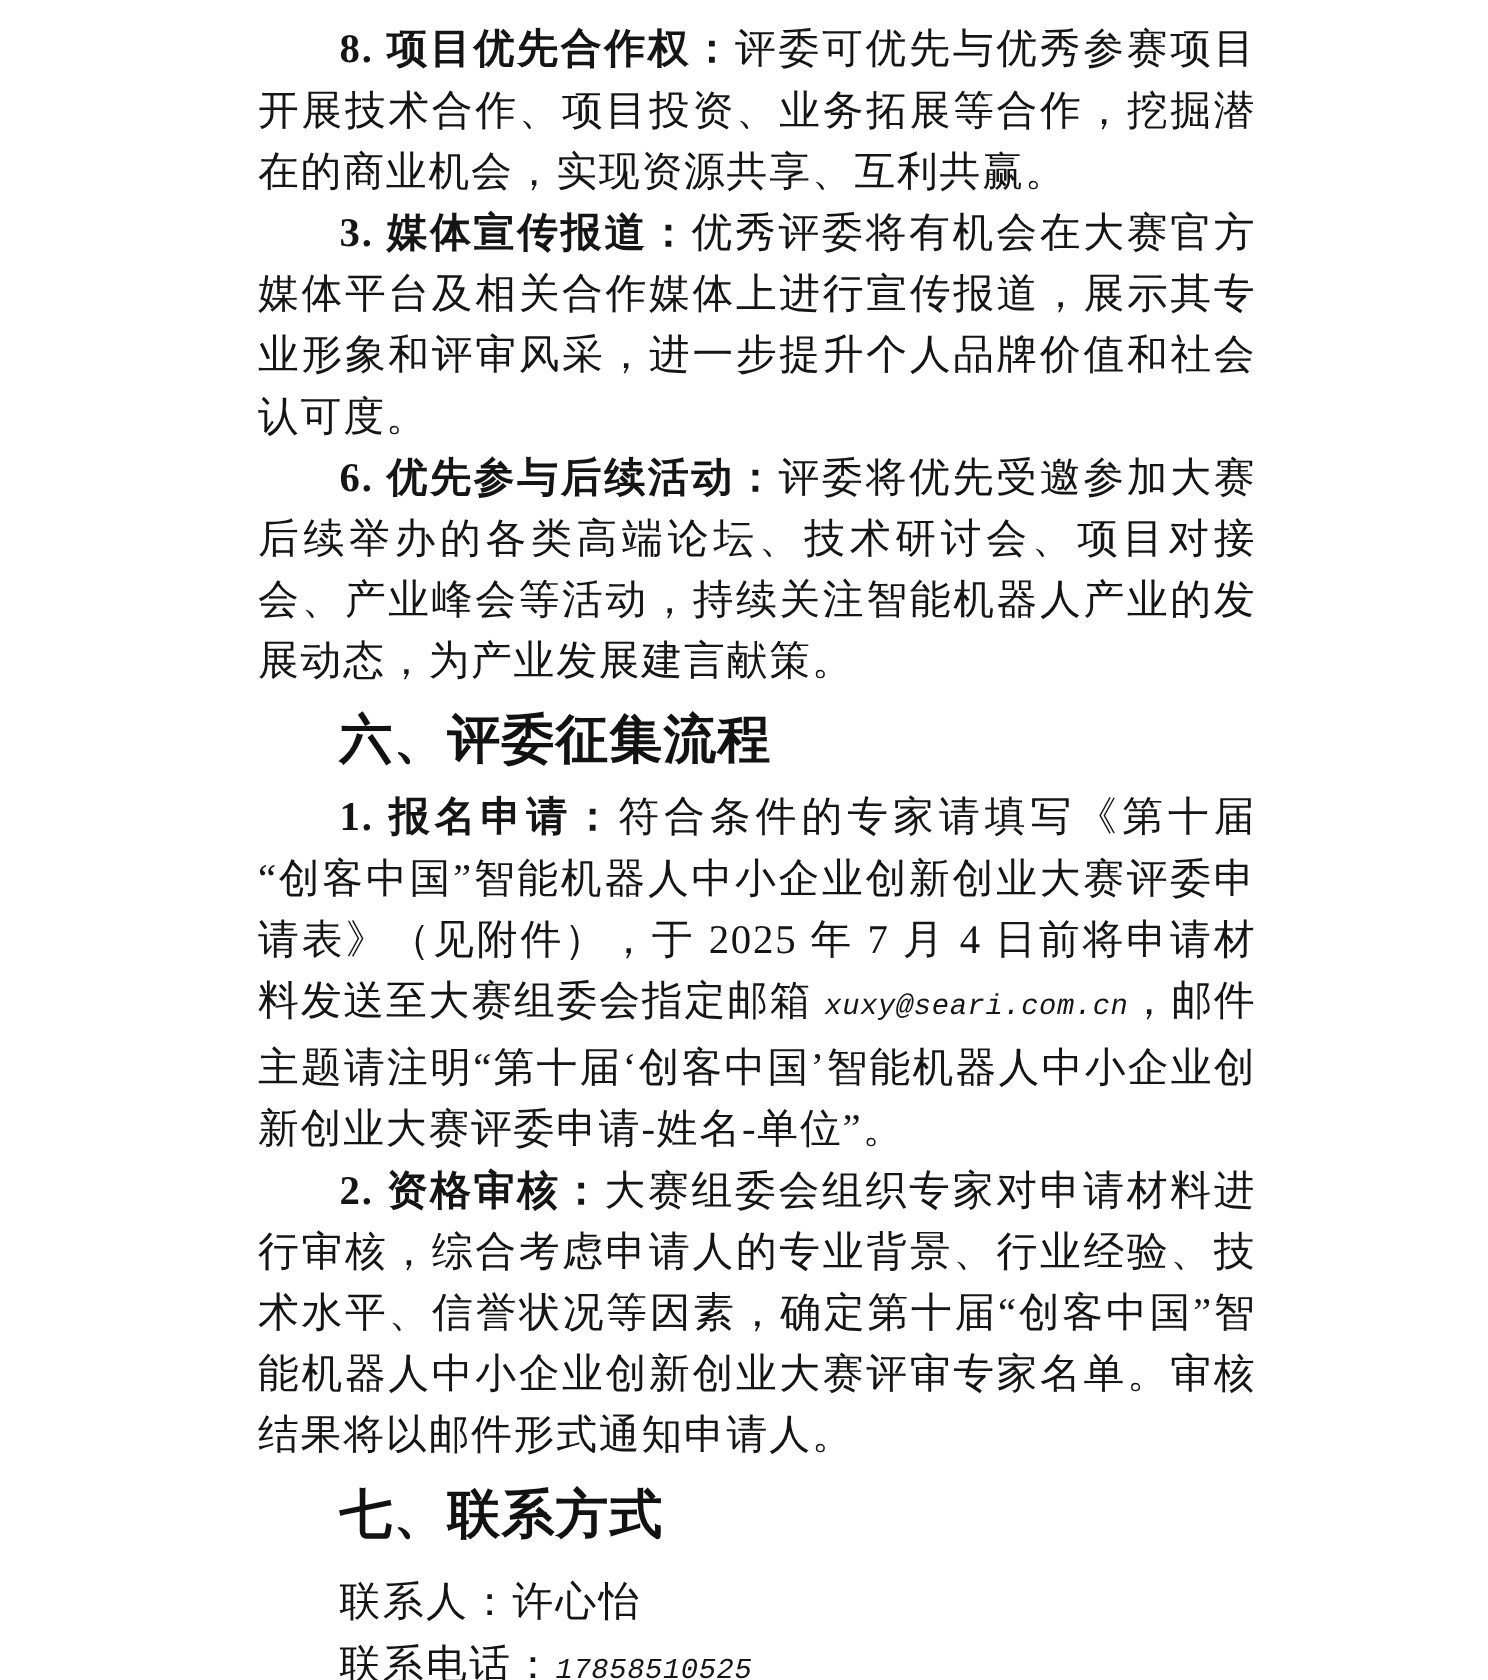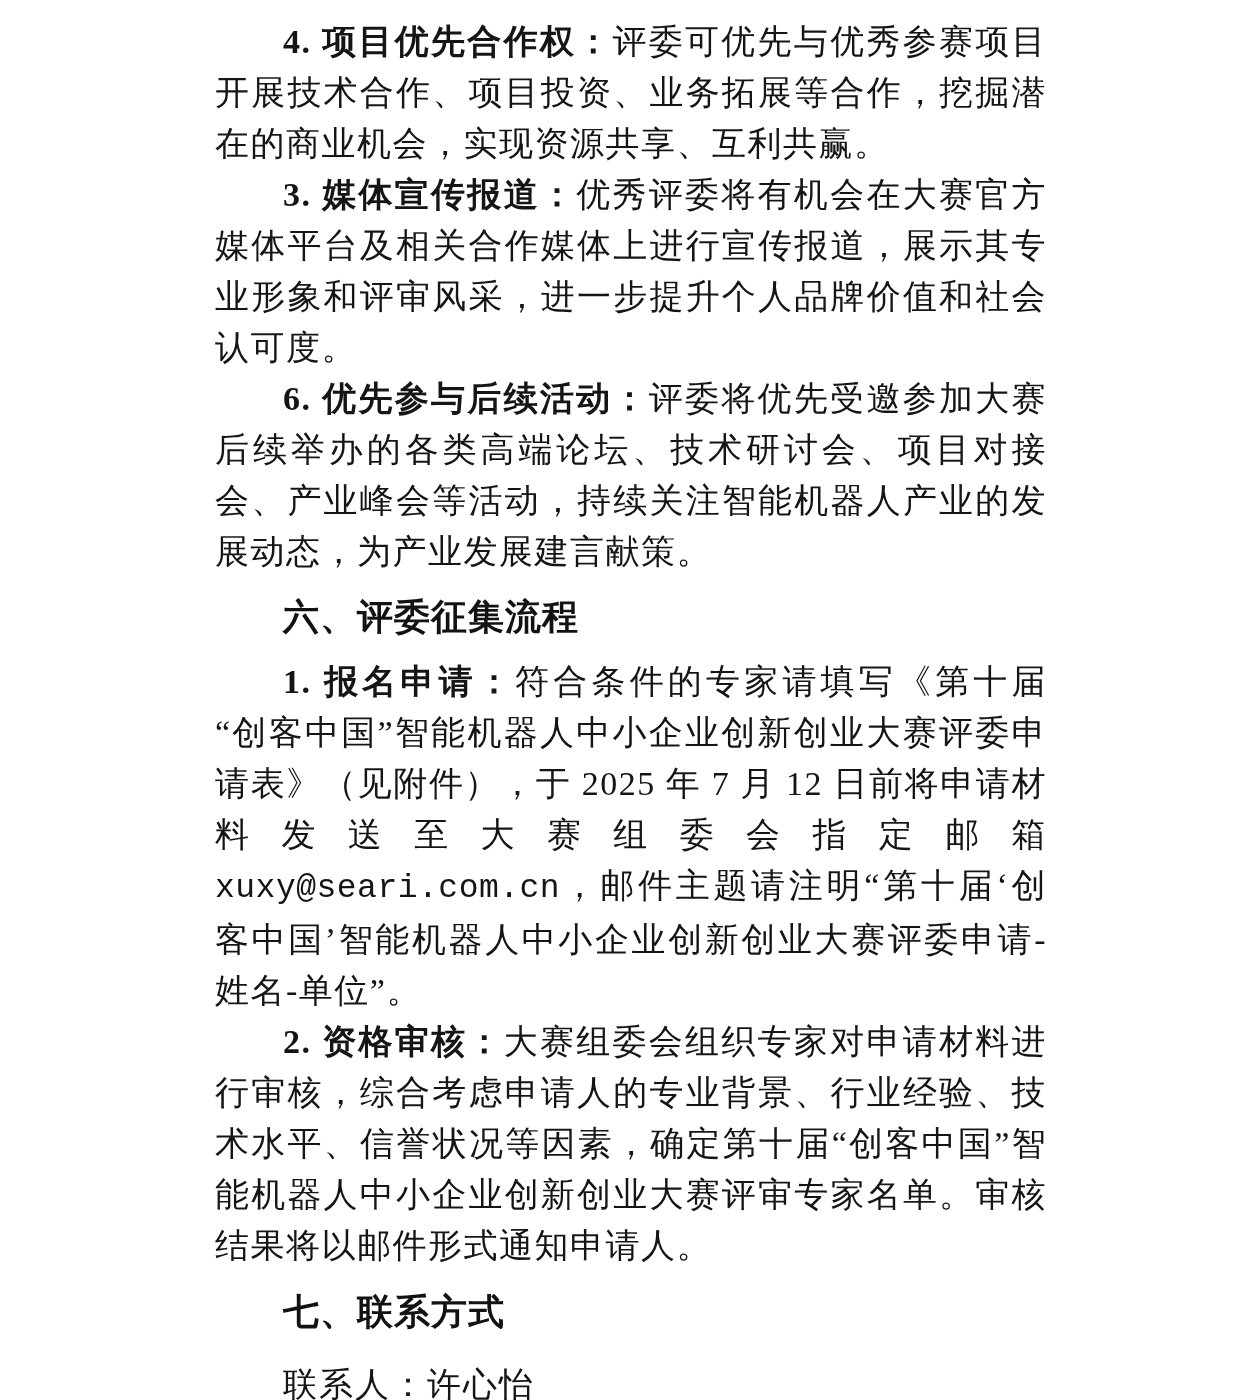--- a/index.html
+++ b/index.html
@@ -33,61 +33,62 @@
     font-weight: bold;
   }
   .bold-run {
     font-weight: normal;
   }
   .heading {
     margin: 15px 0 14px 0;
     text-indent: 68px;
     font-family: "Liberation Sans", "DejaVu Sans", sans-serif;
     font-weight: bold;
-    font-size: 36px;
+    font-size: 44px;
     line-height: 50px;
     letter-spacing: 1px;
     color: #121212;
   }
   .heading-contact {
     margin: 16px 0 22px 0;
   }
   .contact-line {
     margin: 0;
     text-indent: 68px;
     line-height: 52px;
     letter-spacing: 2px;
   }
   .latin {
     font-family: "Liberation Mono", "DejaVu Sans Mono", monospace;
-    font-size: 33px;
+    font-size: 24px;
     letter-spacing: 0.5px;
+    font-style: italic;
   }
 </style>
 </head>
 <body>
 
 <div class="page">
 
   <p class="para">
-    <span class="lead">4. 项目优先合作权：</span><span>评委可优先与优秀参赛项目开展技术合作、项目投资、业务拓展等合作，挖掘潜在的商业机会，实现资源共享、互利共赢。</span>
+    <span class="lead">8. 项目优先合作权：</span><span>评委可优先与优秀参赛项目开展技术合作、项目投资、业务拓展等合作，挖掘潜在的商业机会，实现资源共享、互利共赢。</span>
   </p>
 
   <p class="para">
     <span class="lead">3. 媒体宣传报道：</span><span>优秀评委将有机会在大赛官方媒体平台及相关合作媒体上进行宣传报道，展示其专业形象和评审风采，进一步提升个人品牌价值和社会认可度。</span>
   </p>
 
   <p class="para">
     <span class="lead">6. 优先参与后续活动：</span><span>评委将优先受邀参加大赛后续举办的各类高端论坛、技术研讨会、项目对接会、产业峰会等活动，持续关注智能机器人产业的发展动态，为产业发展建言献策。</span>
   </p>
 
   <h2 class="heading">六、评委征集流程</h2>
 
   <p class="para">
-    <span class="lead">1. 报名申请：</span><span>符合条件的专家请填写《第十届“创客中国”智能机器人中小企业创新创业大赛评委申请表》（见附件），于 2025 年 7 月 12 日前将申请材料发送至大赛组委会指定邮箱 </span><span class="latin">xuxy@seari.com.cn</span><span>，邮件主题请注明“第十届‘创客中国’智能机器人中小企业创新创业大赛评委申请-姓名-单位”。</span>
+    <span class="lead">1. 报名申请：</span><span>符合条件的专家请填写《第十届“创客中国”智能机器人中小企业创新创业大赛评委申请表》（见附件），于 2025 年 7 月 4 日前将申请材料发送至大赛组委会指定邮箱 </span><span class="latin">xuxy@seari.com.cn</span><span>，邮件主题请注明“第十届‘创客中国’智能机器人中小企业创新创业大赛评委申请-姓名-单位”。</span>
   </p>
 
   <p class="para">
     <span class="lead">2. 资格审核：</span><span>大赛组委会组织专家对申请材料进行审核，综合考虑申请人的专业背景、行业经验、技术水平、信誉状况等因素，</span><span class="bold-run">确定第十届“创客中国”智能机器人中小企业创新创业大赛评审专家名单。</span><span>审核结果将以邮件形式通知申请人。</span>
   </p>
 
   <h2 class="heading heading-contact">七、联系方式</h2>
 
   <p class="contact-line">
     <span>联系人：</span><span>许心怡</span>

